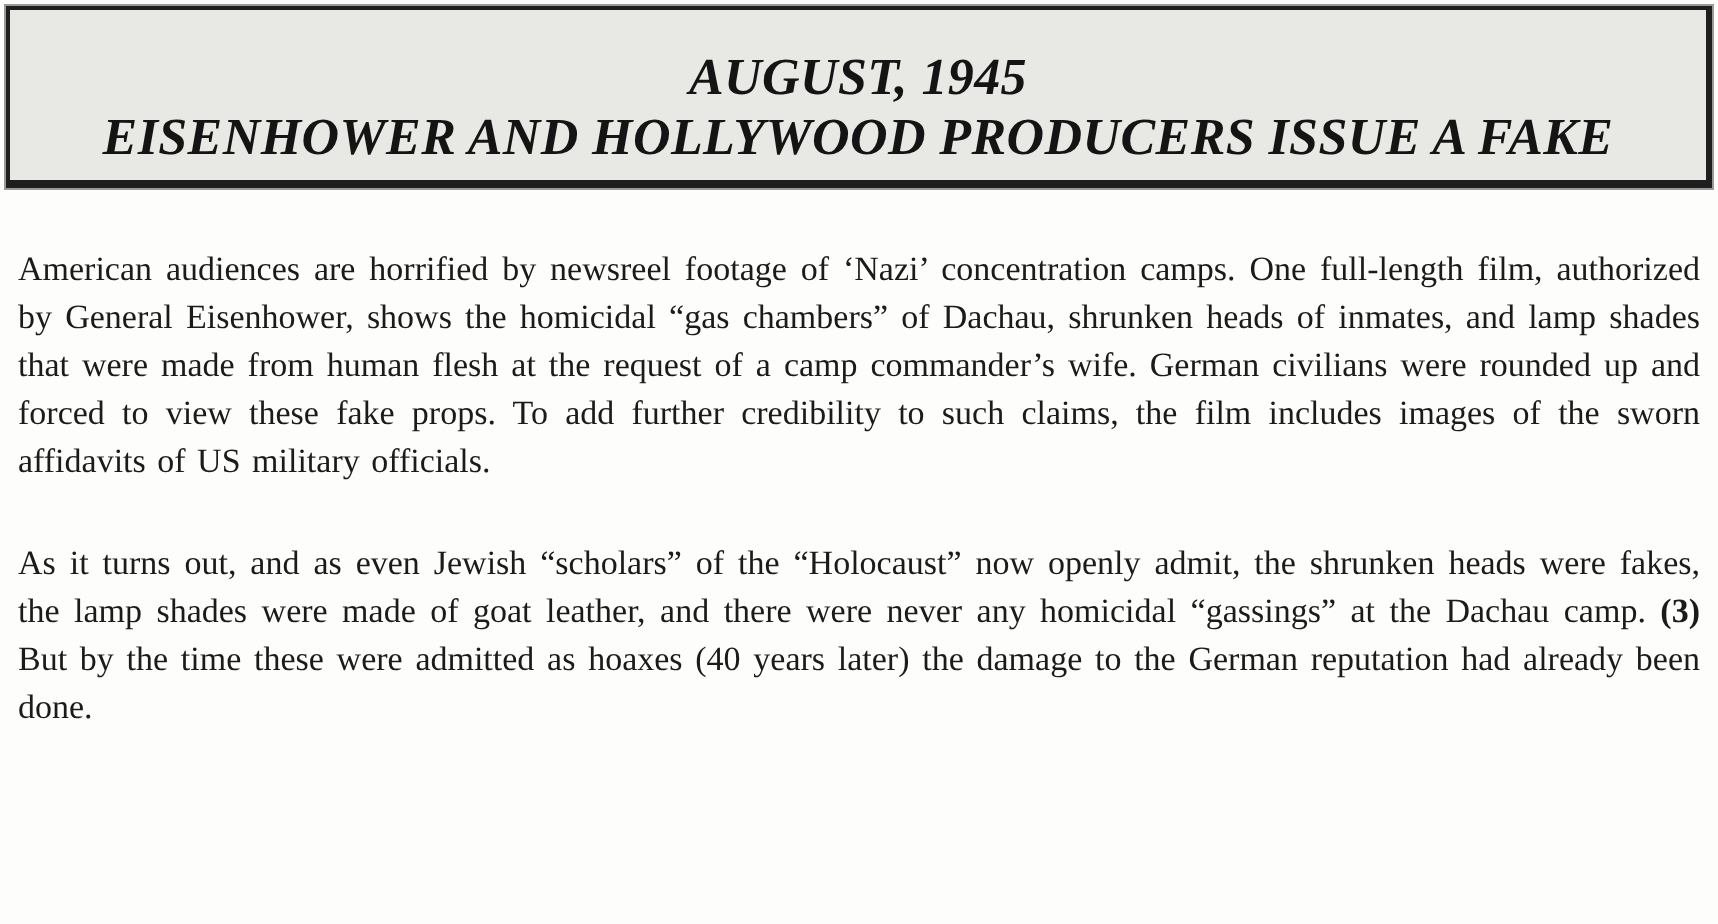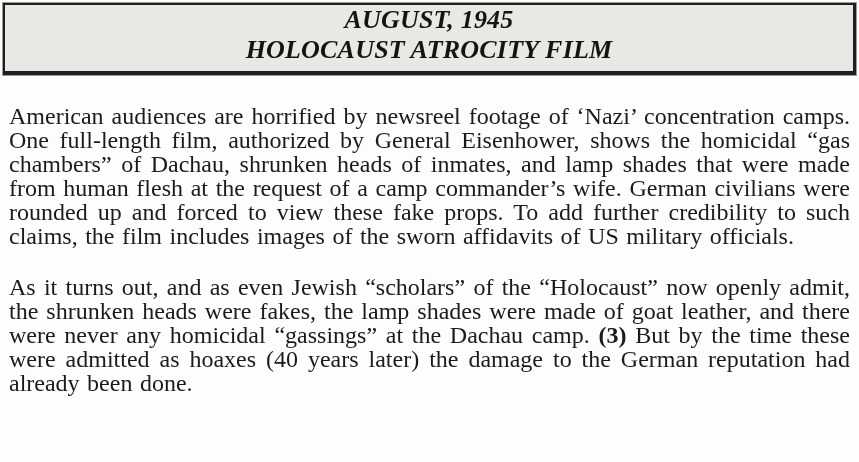--- a/index.html
+++ b/index.html
@@ -17,54 +17,54 @@
     position: relative;
   }
   .header-box {
     margin: 3px 3px 0 3px;
     border: 2px solid #1f1f1f;
     border-bottom-width: 4px;
     border-right-width: 3px;
     outline: 1px solid #9a9a9a;
     background: #e8e8e5;
     text-align: center;
-    padding: 0 6px 6px 6px;
+    padding: 19px 6px 6px 6px;
   }
   .header-line {
     font-weight: bold;
     font-style: italic;
     font-size: 26px;
     line-height: 30px;
     letter-spacing: 0.2px;
     color: #141414;
     white-space: nowrap;
   }
   .body-text {
     padding: 29px 9px 0 9px;
   }
   .para {
-    font-size: 24px;
+    font-size: 17px;
     line-height: 24px;
     text-align: justify;
     margin-bottom: 27px;
     word-spacing: 1.5px;
   }
   .para:last-child { margin-bottom: 0; }
   .seg-normal { font-style: normal; font-weight: normal; }
   .seg-italic { }
   .seg-bold   { font-weight: bold; }
 </style>
 </head>
 <body style="background: rgb(253, 253, 252); color: rgb(27, 27, 27);">
 
 <div class="page">
 
   <div class="header-box" style="background: rgb(232, 232, 229); border-color: rgb(31, 31, 31);">
     <div class="header-line">AUGUST, 1945</div>
-    <div class="header-line">HOLOCAUST ATROCITY FILM</div>
+    <div class="header-line">EISENHOWER AND HOLLYWOOD PRODUCERS ISSUE A FAKE</div>
   </div>
 
   <div class="body-text">
 
   <p class="para"><span class="seg-normal">American audiences are horrified by newsreel footage of ‘Nazi’ concentration camps. One full-length film, authorized by General Eisenhower, shows the homicidal “gas chambers” of Dachau, shrunken heads of inmates, and lamp shades that were made from human flesh at the request of a camp commander’s wife. German civilians were rounded up and forced to view these fake props. To add further credibility to such claims, the film includes images of the sworn affidavits of US military officials.</span></p>
       <p class="para"><span class="seg-normal">As it turns out, and as even Jewish “scholars” of the “Holocaust” now </span><span class="seg-italic">openly</span><span class="seg-normal"> admit, the shrunken heads were fakes, the lamp shades were made of goat leather, and there were never any homicidal “gassings” at the Dachau camp. </span><span class="seg-bold">(3)</span><span class="seg-normal"> But by the time these were admitted as hoaxes </span><span class="seg-italic">(40 years later)</span><span class="seg-normal"> the damage to the German reputation had already been done.</span></p>
     </div>
 
 </div>
 

